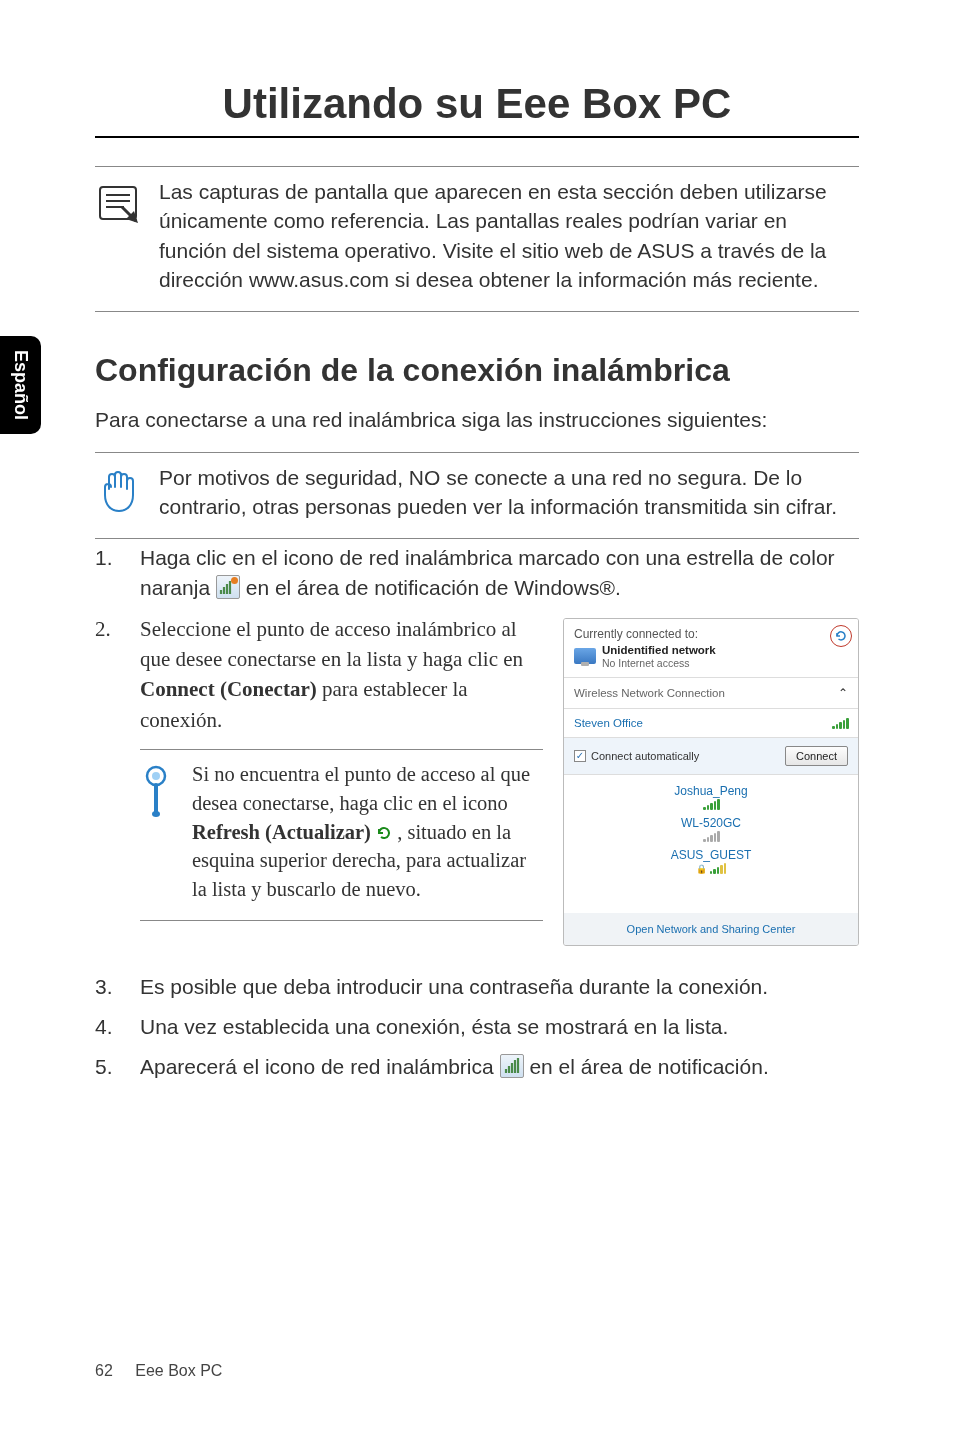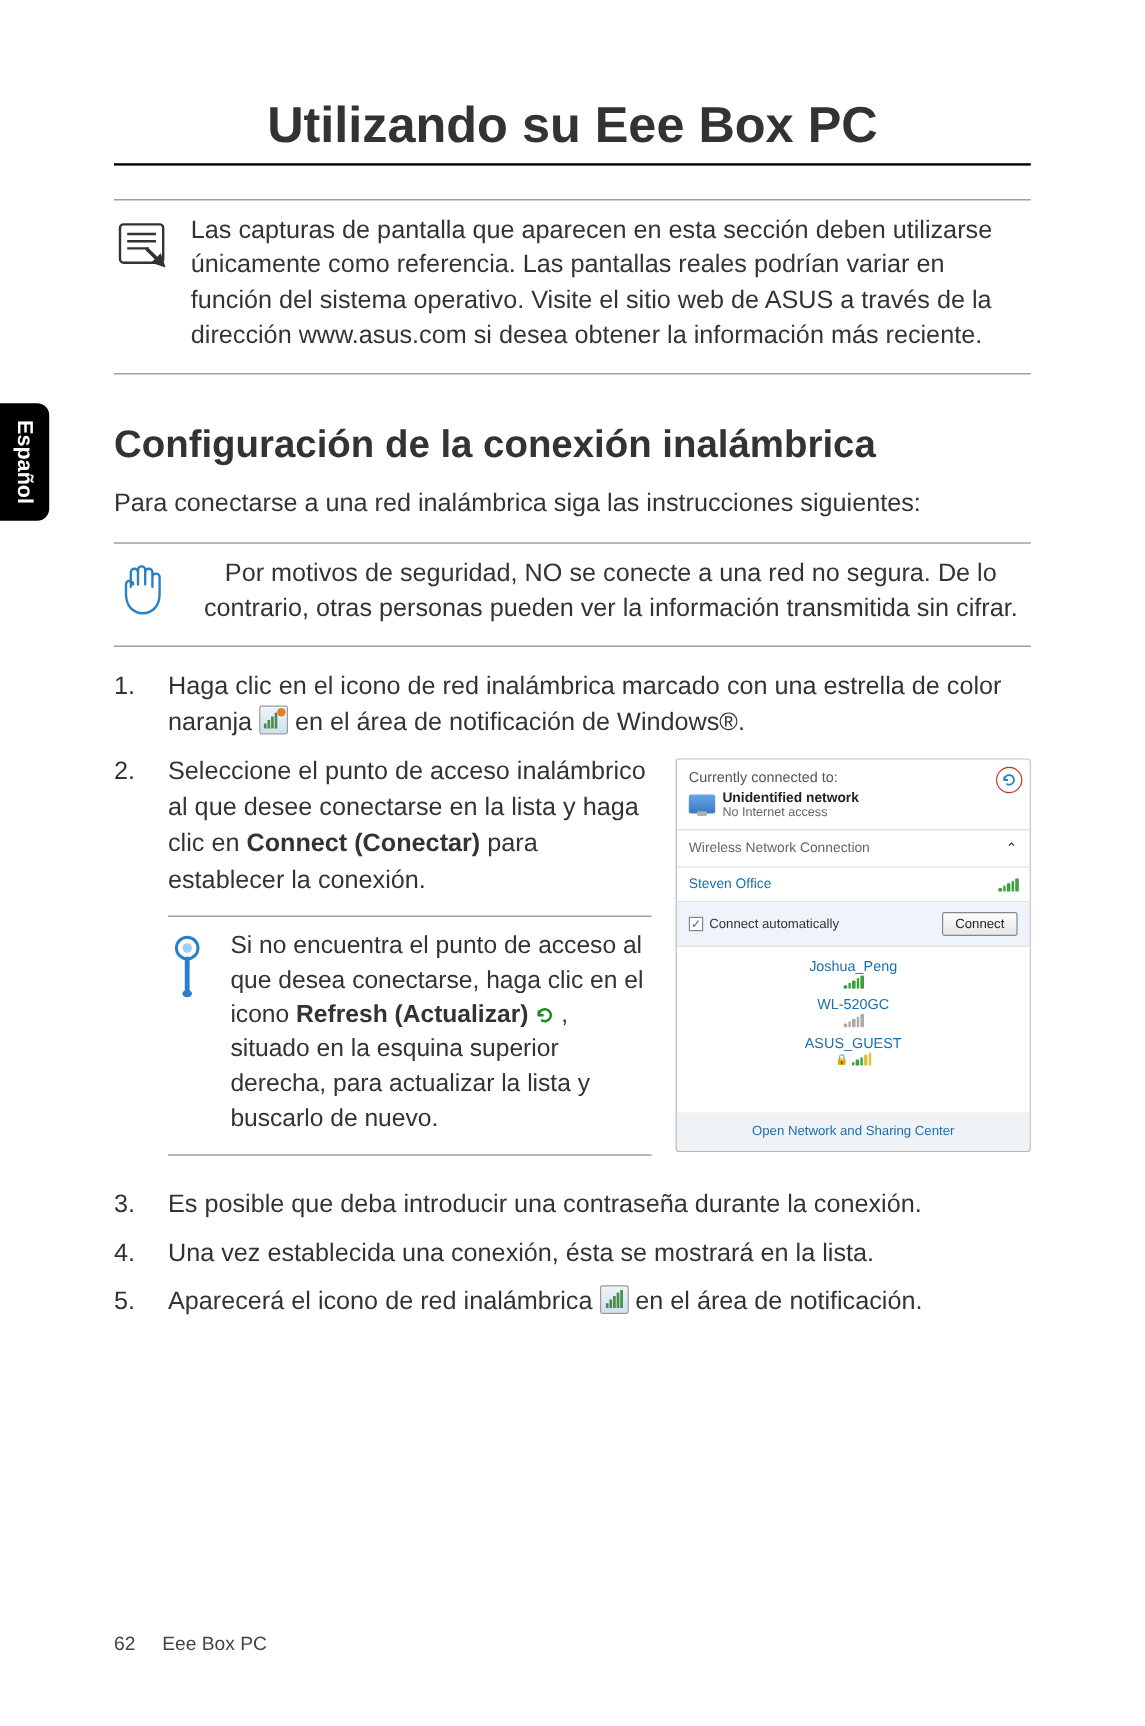--- a/index.html
+++ b/index.html
@@ -26,22 +26,21 @@
     .note-box {
       display: flex;
       align-items: flex-start;
       border-top: 1px solid #888;
       border-bottom: 1px solid #888;
       padding: 10px 0 16px 0;
       margin-bottom: 40px;
       gap: 18px;
     }
     .note-box.inner {
-      margin-bottom: 18px;
-      text-align: center;
+      margin-bottom: 4px;
     }
     .note-box.tip {
       margin-bottom: 0;
     }
     .note-icon {
       width: 46px;
       flex-shrink: 0;
       display: flex;
       align-items: flex-start;
       justify-content: center;
@@ -119,21 +118,21 @@
       width: 16px;
       height: 16px;
       vertical-align: -2px;
     }
     .row-with-figure {
       display: flex;
       gap: 20px;
       align-items: flex-start;
       margin-bottom: 26px;
     }
-    .row-left { flex: 1; }
+    .row-left { flex: 1; font-family: Liberation Serif, serif; }
     .row-left ol.steps > li { margin-bottom: 14px; }
     .figure {
       width: 296px;
       border: 1px solid #bbb;
       background: #fafafa;
       font-size: 12px;
       color: #555;
       margin-top: 4px;
       border-radius: 3px;
       overflow: hidden;

